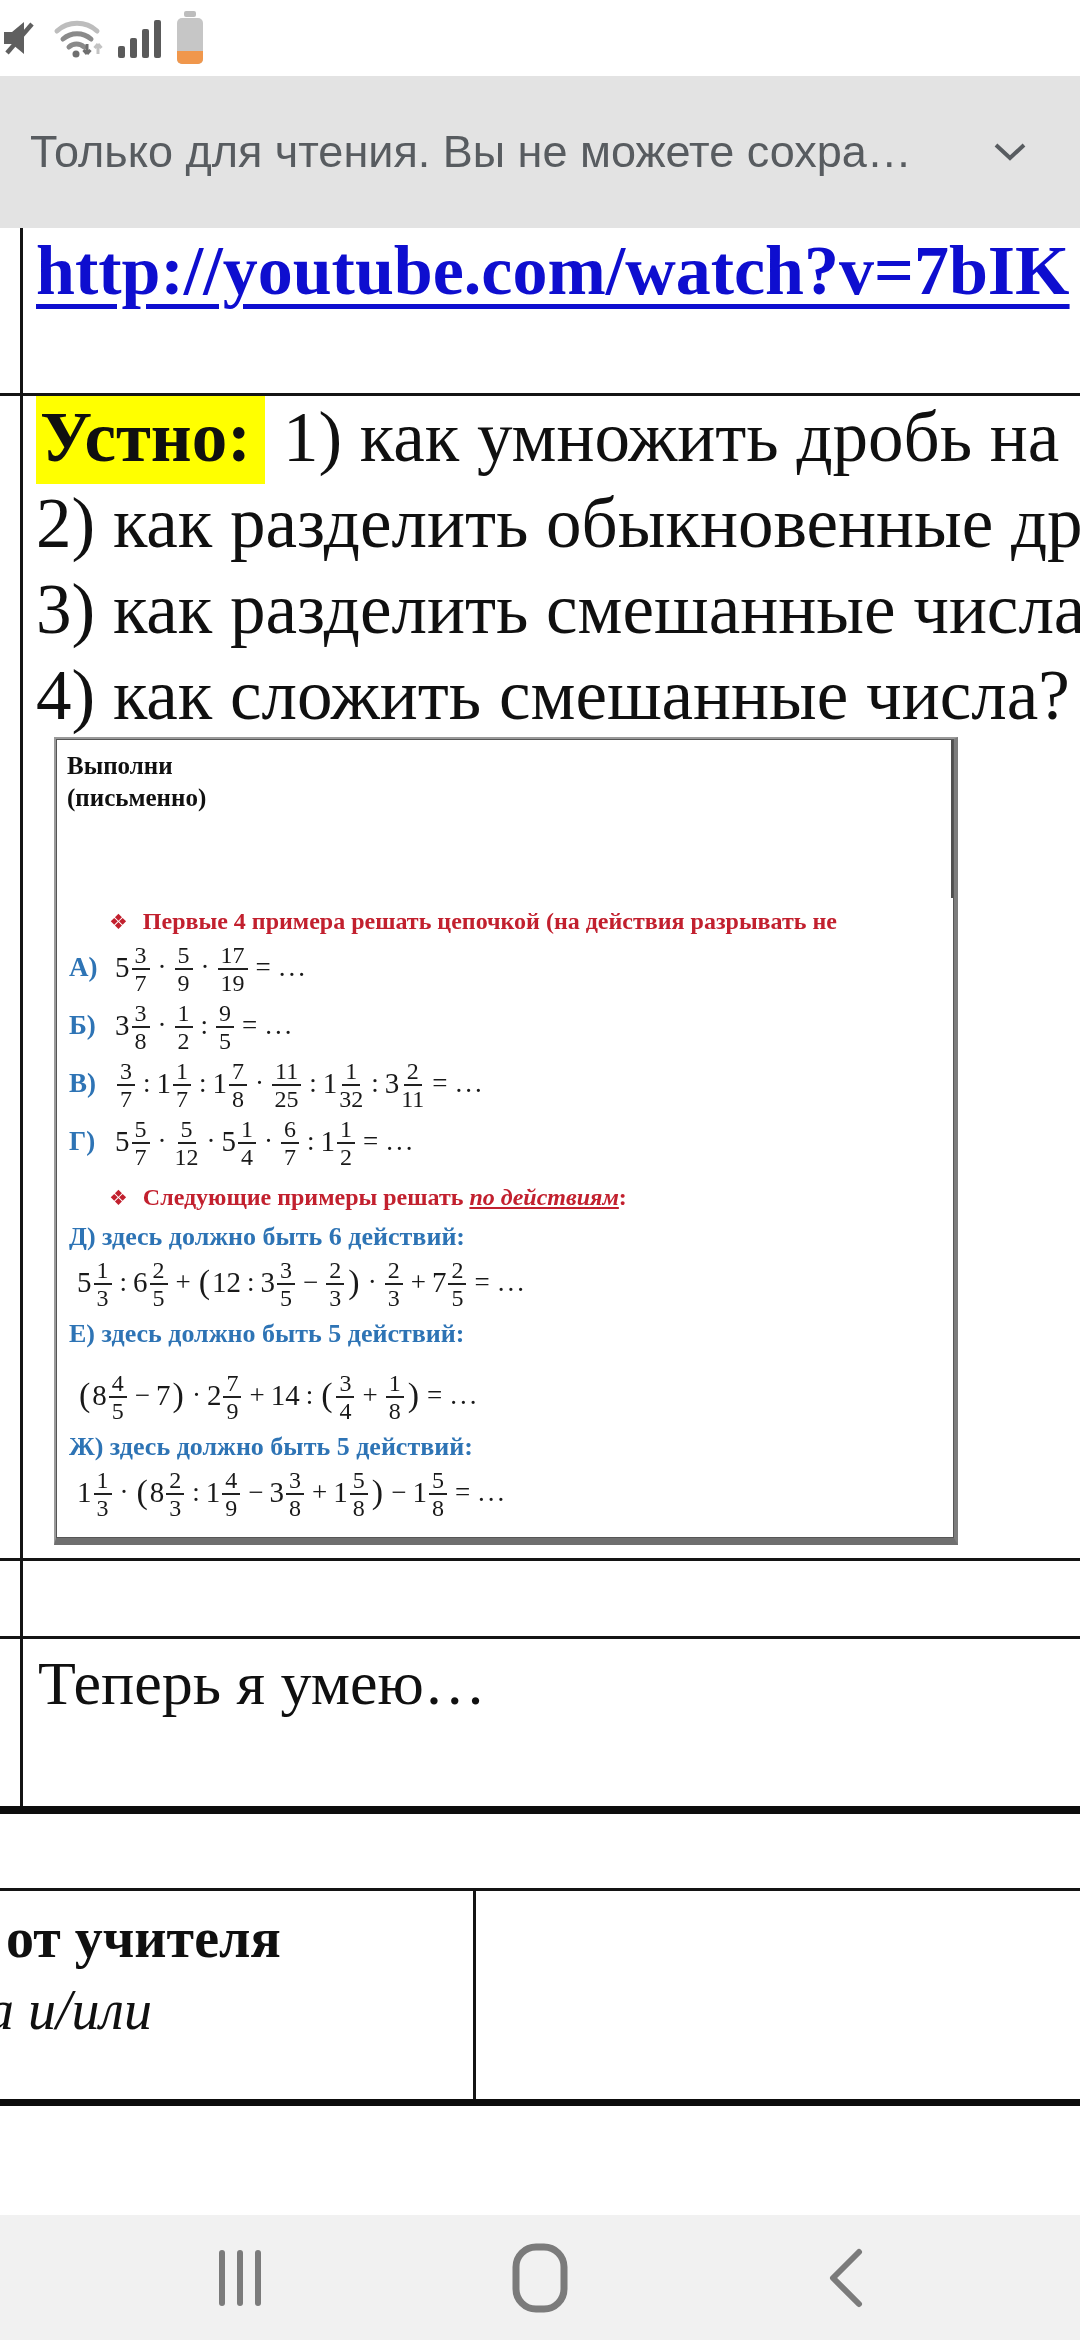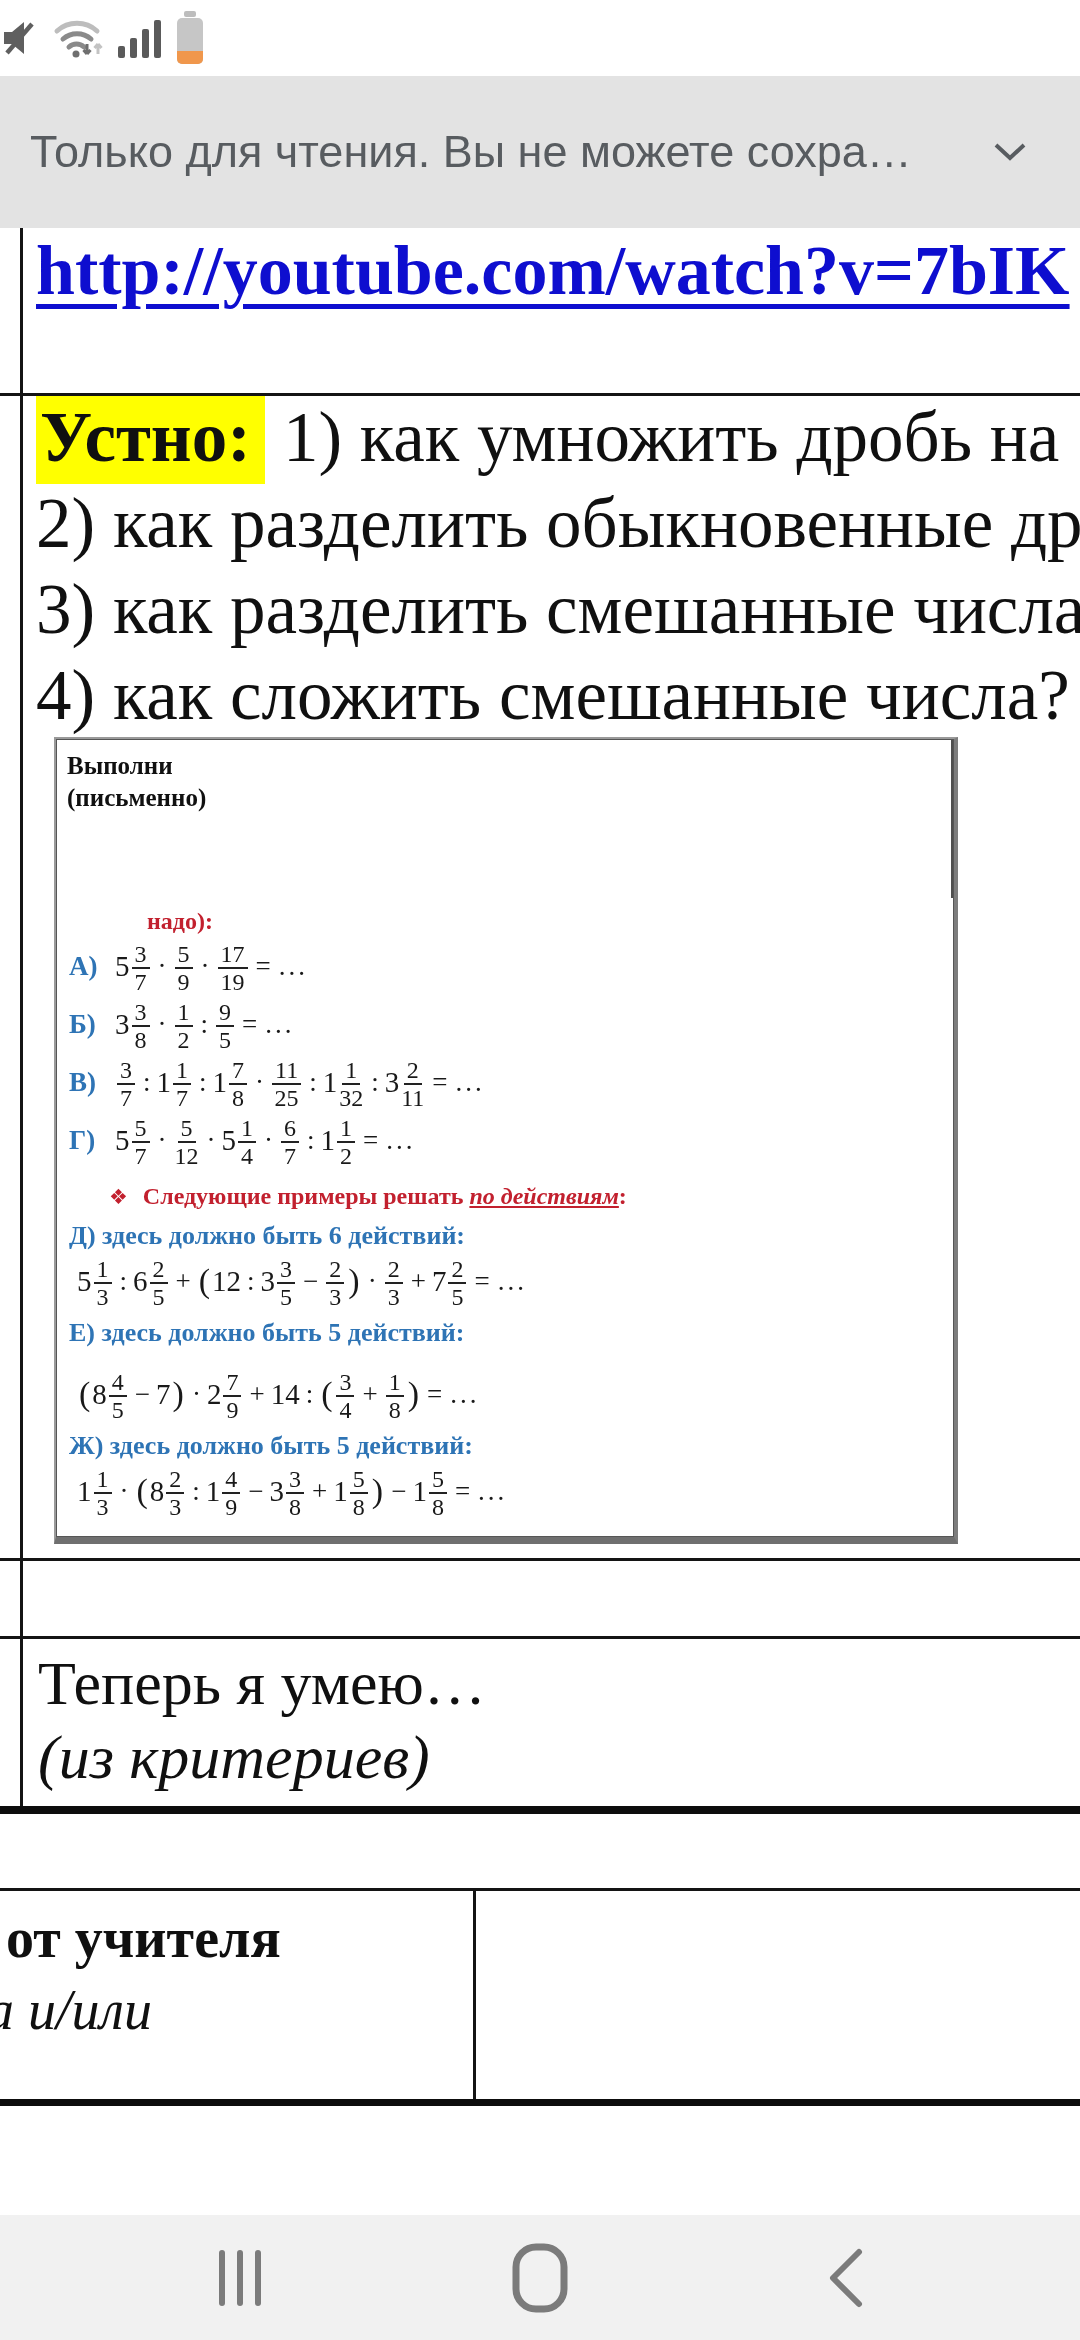--- a/index.html
+++ b/index.html
@@ -125,21 +125,23 @@
       <div class="oral-line">4) как сложить смешанные числа?</div>
     </div>
 
     <section class="math-panel">
       <div class="mt">
         <div class="mt-left">
           <div>Выполни</div>
           <div>(письменно)</div>
         </div>
         <div class="mt-right">
-          <div class="note-cont">надо):</div>
+          <div class="note">
+            <span class="diamond">❖</span><span>Первые 4 примера решать цепочкой (на действия разрывать не</span>
+          </div>
 
           <div class="crow">
             <span class="lbl">А)</span>
             <span class="expr">
                 <span class="whole">5</span>
                 <span class="frac">
                   <span class="fnum">3</span>
                   <span class="fden">7</span>
                 </span>
                 <span class="op">·</span>
@@ -383,21 +385,20 @@
                 <span class="dots">...</span>
               </span>
           </div>
         </div>
       </div>
     </section>
 
     <div class="hline" style="top:1558px;height:3px;"></div>
     <div class="hline" style="top:1636px;height:3px;"></div>
     <div class="t-can">Теперь я умею…</div>
-    <div class="t-crit">(из критериев)</div>
     <div class="hline" style="top:1806px;height:8px;background:#0d0d0d;"></div>
 
     <div class="hline" style="top:1888px;height:3px;"></div>
     <div class="vline" style="left:473px;top:1888px;width:3px;height:211px;"></div>
     <div class="hline" style="top:2099px;height:7px;background:#0d0d0d;"></div>
     <div class="f-bold">от учителя</div>
     <div class="f-italic">а и/или</div>
   </main>
 
   <nav class="navbar">

